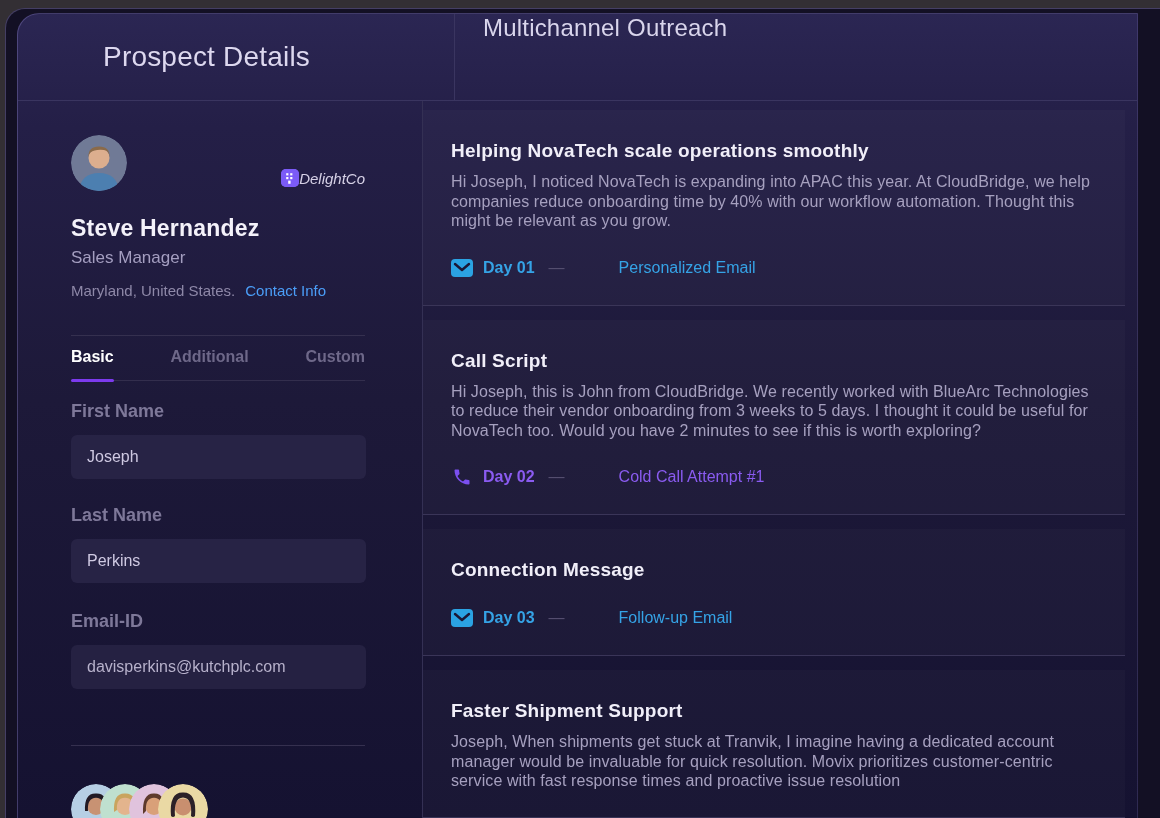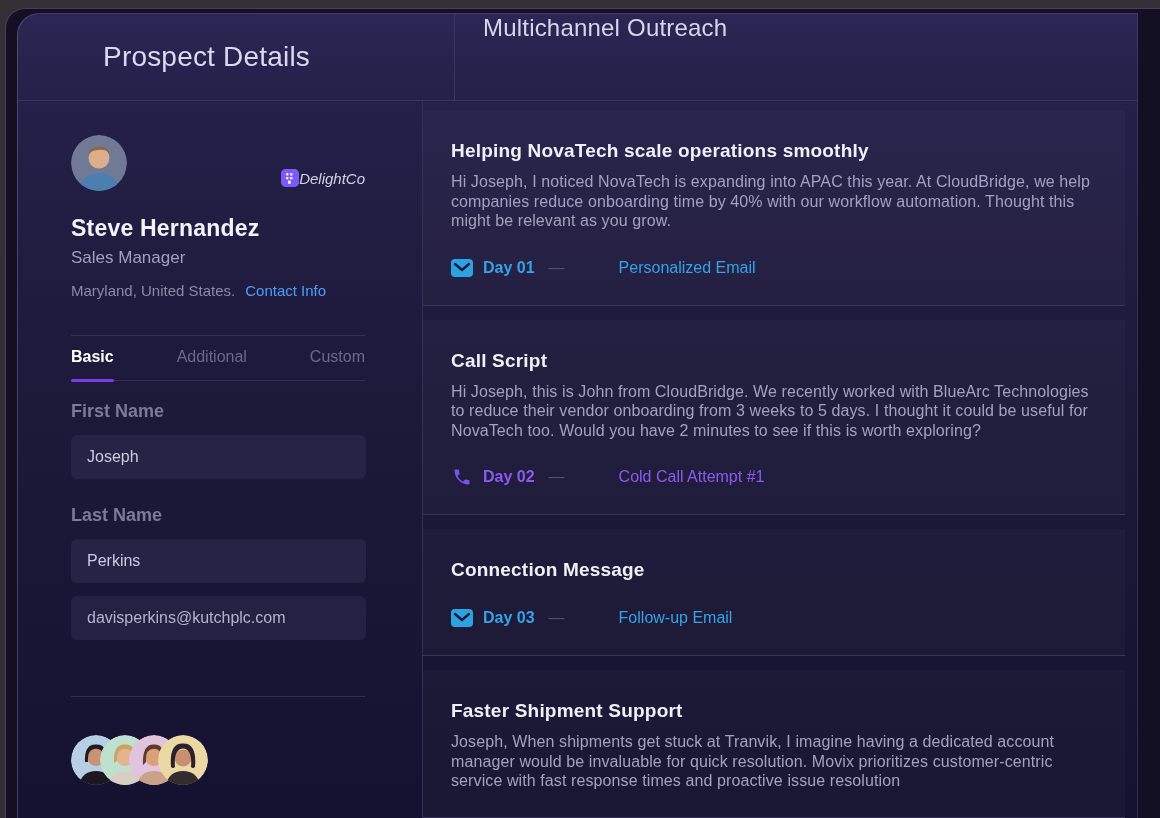--- a/index.html
+++ b/index.html
@@ -44,21 +44,21 @@
   .company-icon { width:18px; height:18px; border-radius:5px; background:#7b5bf7; display:flex; align-items:center; justify-content:center; }
   .company-name { font-size:15px; font-weight:500; color:#d6d1e6; }
   .name { margin-top:24px; font-size:23px; font-weight:600; color:#f4f2fa; letter-spacing:.2px; }
   .role { margin-top:6px; font-size:17px; color:#a49ec0; }
   .loc-row { margin-top:14px; display:flex; align-items:baseline; gap:10px; font-size:15px; }
   .location { color:#8e88a8; }
   .contact-link { color:#4b9ef8; font-weight:500; cursor:pointer; }
   .hr { border-top:1px solid #35304f; }
   .sep1 { margin-top:36px; }
   .tabs { display:flex; justify-content:space-between; border-bottom:1px solid #332e4d; }
-  .tab { padding:12px 0 14px; font-size:16px; color:#6e6889; cursor:pointer; position:relative; }
+  .tab { padding:12px 0 14px; font-size:16px; color:#6e6889; cursor:pointer; position:relative;font-weight:bold; }
   .tab.active { color:#ffffff; font-weight:600; }
   .tab.active::after { content:""; position:absolute; left:0; right:0; bottom:-2px; height:3px; border-radius:3px; background:#7c3aed; }
   .field-label { margin-top:20px; font-size:18px; color:#7e7899;font-weight:bold; }
   .text-input {
     margin-top:13px; width:295px; height:44px; background:#272345; border:none; outline:none;
     border-radius:6px; padding:0 16px; font-size:16px; color:#cfc9e2;
     font-family:"Liberation Sans","DejaVu Sans",sans-serif;
   }
   .text-input.dim { color:#b7b1cb; background:#252142; }
   .lbl2 { margin-top:26px; }
@@ -147,20 +147,21 @@
           <div class="tab">Additional</div>
           <div class="tab">Custom</div>
         </div>
 
         <div class="field-label">First Name</div>
         <input class="text-input" readonly="" value="Joseph" style="">
 
         <div class="field-label lbl2">Last Name</div>
         <input class="text-input" readonly="" value="Perkins" style="">
 
+        <div class="field-label lbl3">Email-ID</div>
         <input class="text-input dim" readonly="" value="davisperkins@kutchplc.com" style="">
 
         <div class="hr sep2"></div>
 
         <div class="team-row">
           <span class="team-avatar">
             <svg viewBox="0 0 50 50" width="50" height="50">
                 <circle cx="25" cy="25" r="25" fill="#b6cfe4"></circle>
                 <path d="M8 50 Q11 36 25 36 Q39 36 42 50 Z" fill="#1d1722"></path>
                 <circle cx="25" cy="22" r="9" fill="#c89273"></circle>

